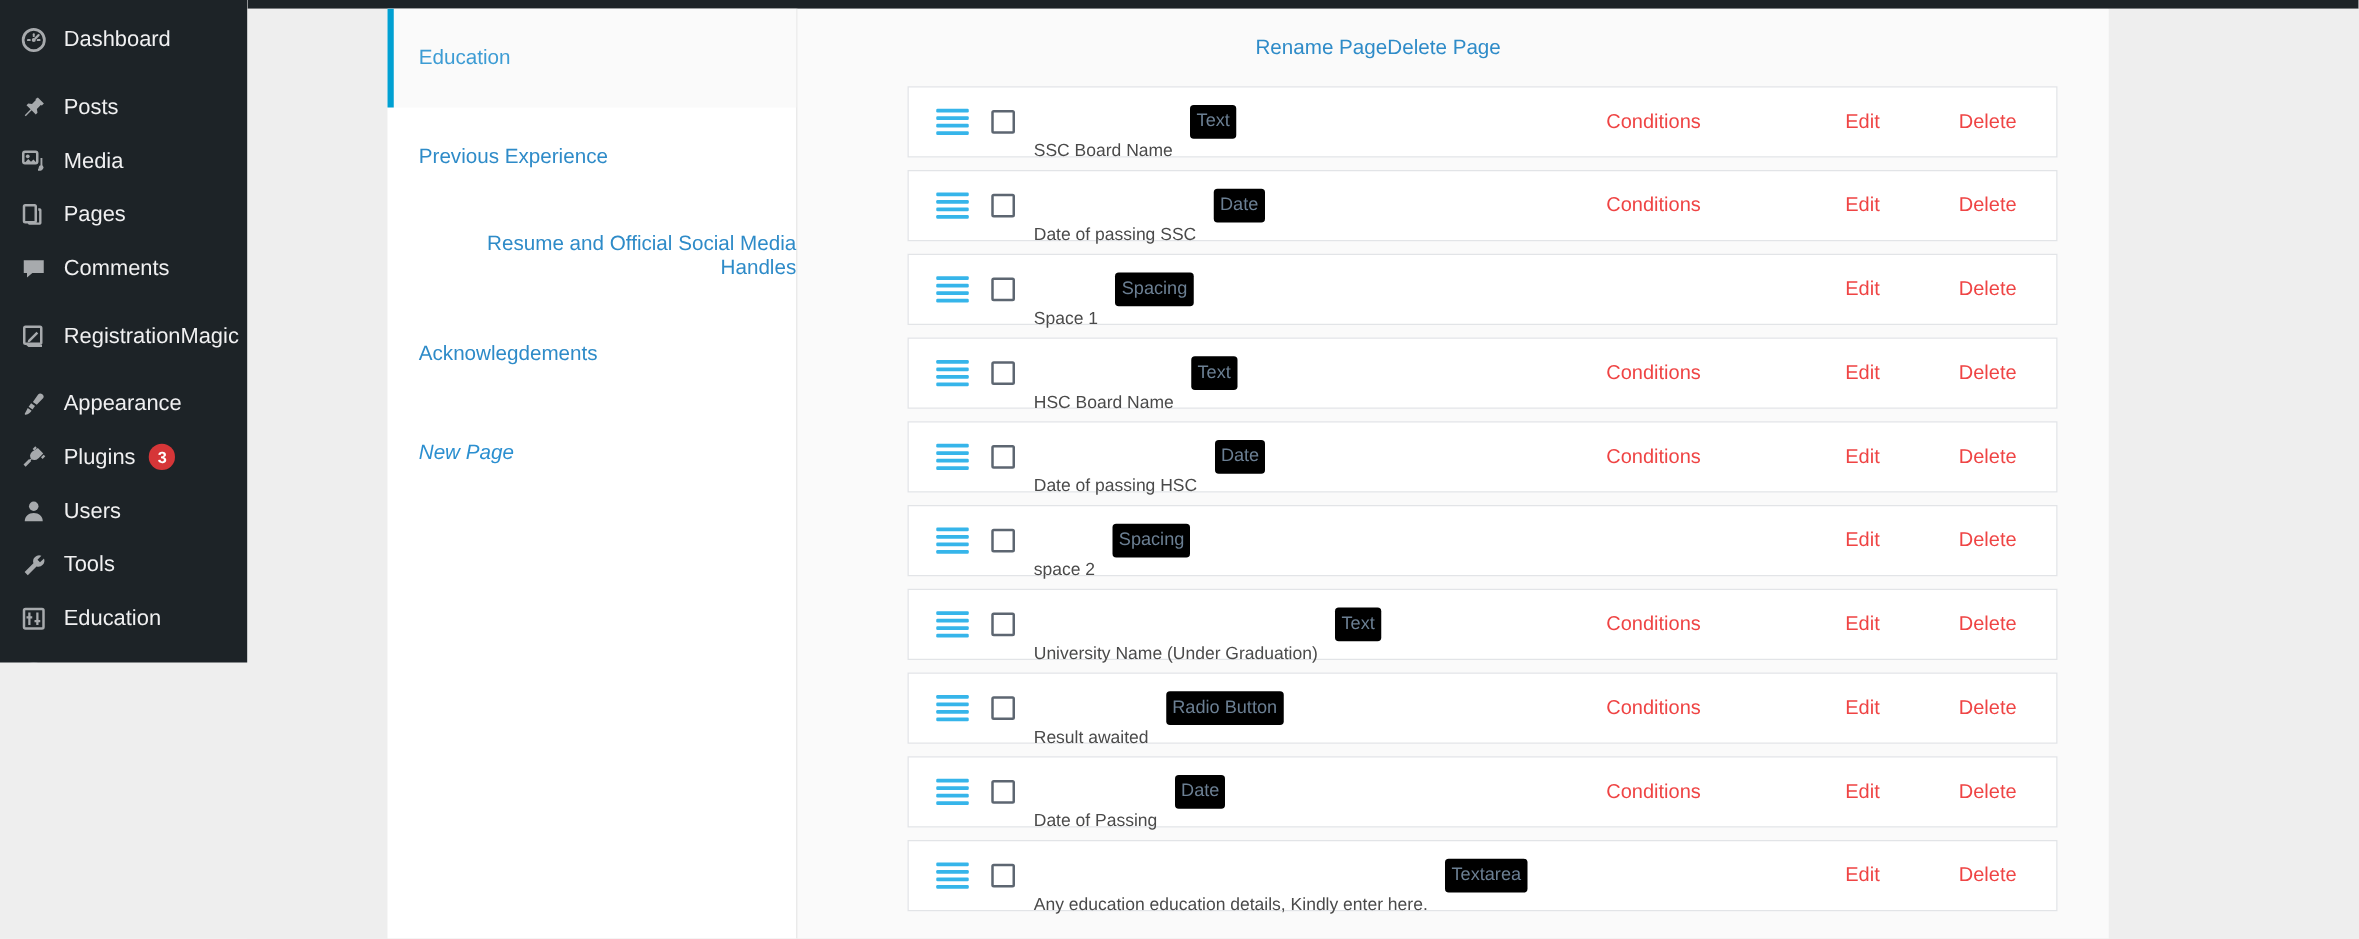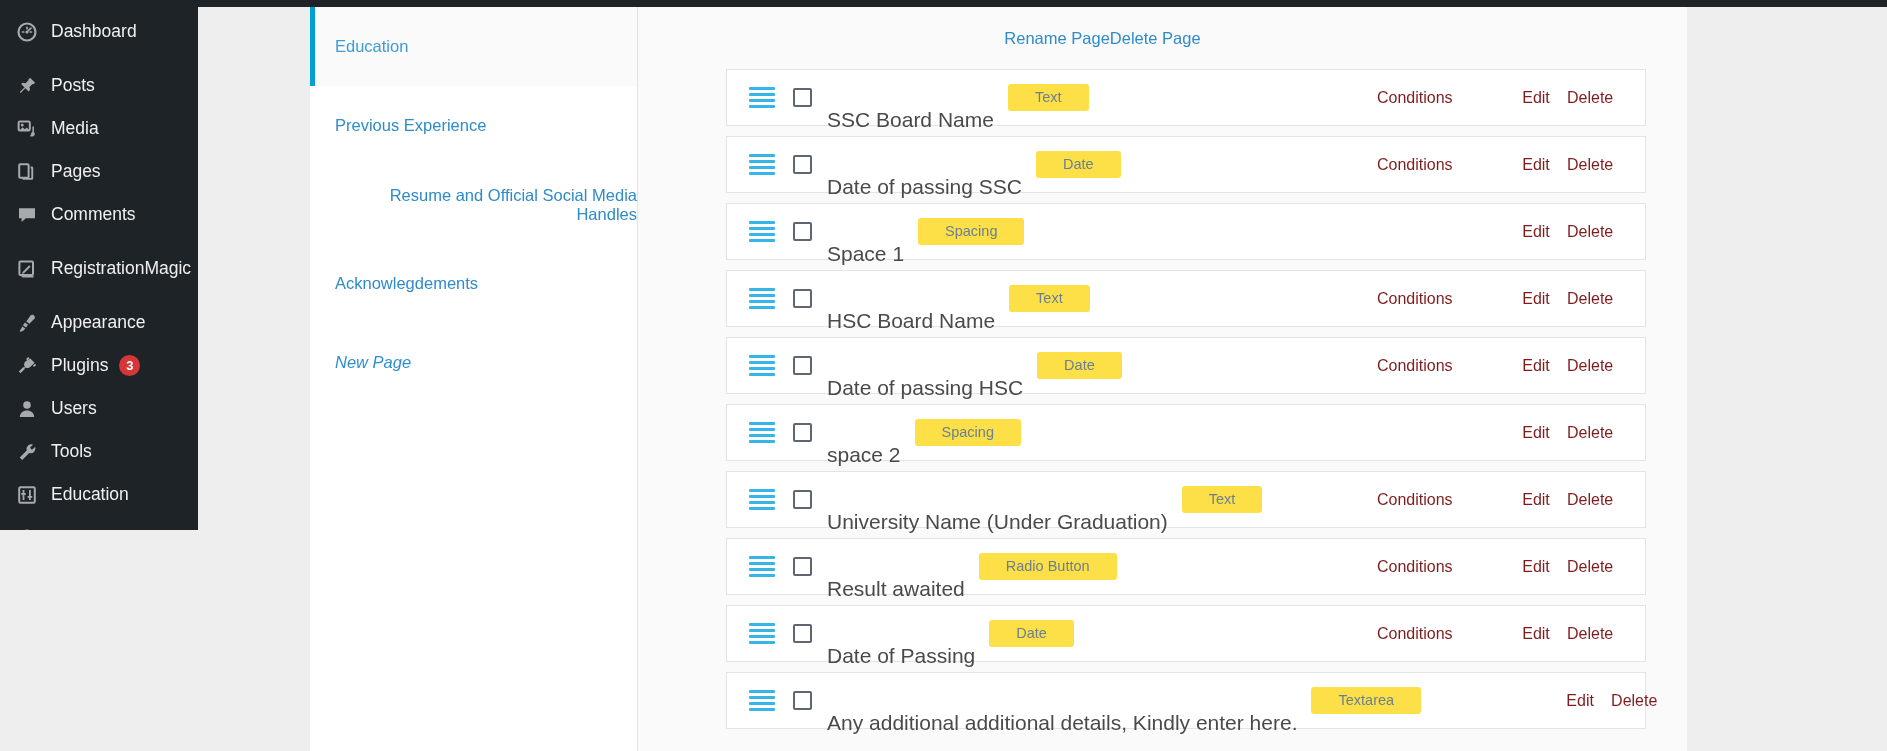--- a/index.html
+++ b/index.html
@@ -180,47 +180,48 @@
     width: 19px;
     min-width: 19px;
     height: 19px;
     border: 2px solid #5d6671;
     border-radius: 2px;
     background: #fff;
     margin-right: 15px;
     cursor: pointer;
   }
   .row-label {
-    font-size: 21px;
+    font-size: 14px;
     color: #4a4a4a;
     white-space: nowrap;
     margin-right: 14px;
     margin-top: 44px;
   }
   .type-badge {
-    background: #fde047;
+    background: #000000;
     color: #6b7f93;
     font-size: 14.5px;
-    padding: 6px 27px;
+    padding: 6px 5px;
     border-radius: 3px;
     white-space: nowrap;
     line-height: 1;
   }
   .row-spacer { flex: 1; }
   .row-actions {
     display: flex;
     align-items: center;
     gap: 0;
     white-space: nowrap;
   }
   .row-actions a {
-    color: #7f1d1d;
+    color: #ef4444;
     font-size: 16px;
     text-decoration: none;
     cursor: pointer;
+    margin-left: 46px;
   }
   .act-conditions { width: 128px; text-align: left; }
   .act-edit { width: 62px; text-align: center; }
   .act-delete { width: 52px; text-align: left; }
   .right-gap { width: 200px; min-width: 200px; background: #eeeeee; }
 </style>
 </head>
 <body>
 
 <div class="app">
@@ -535,21 +536,21 @@
               </div>
             </div>
             <div class="field-row">
               <div class="drag-handle">
                 <i></i>
                 <i></i>
                 <i></i>
                 <i></i>
               </div>
               <div class="row-check"></div>
-              <span class="row-label">Any additional additional details, Kindly enter here.</span>
+              <span class="row-label">Any education education details, Kindly enter here.</span>
               <span class="type-badge">Textarea</span>
               <div class="row-spacer"></div>
               <div class="row-actions">
                 <a class="act-conditions"></a>
                 <a class="act-edit">Edit</a>
                 <a class="act-delete">Delete</a>
               </div>
             </div>
           </div>
       </div>

